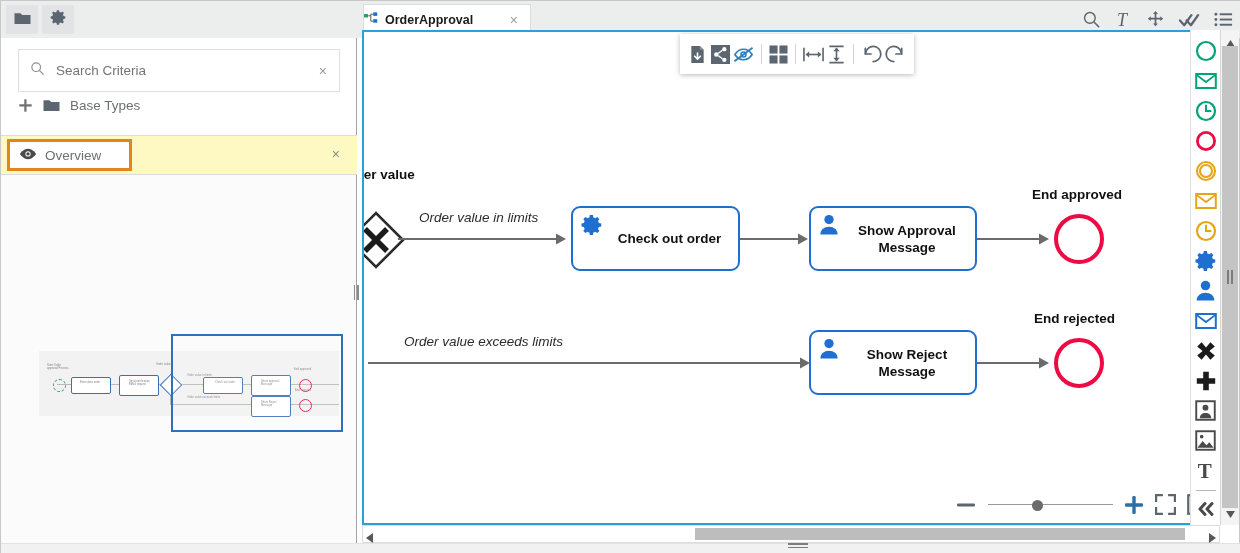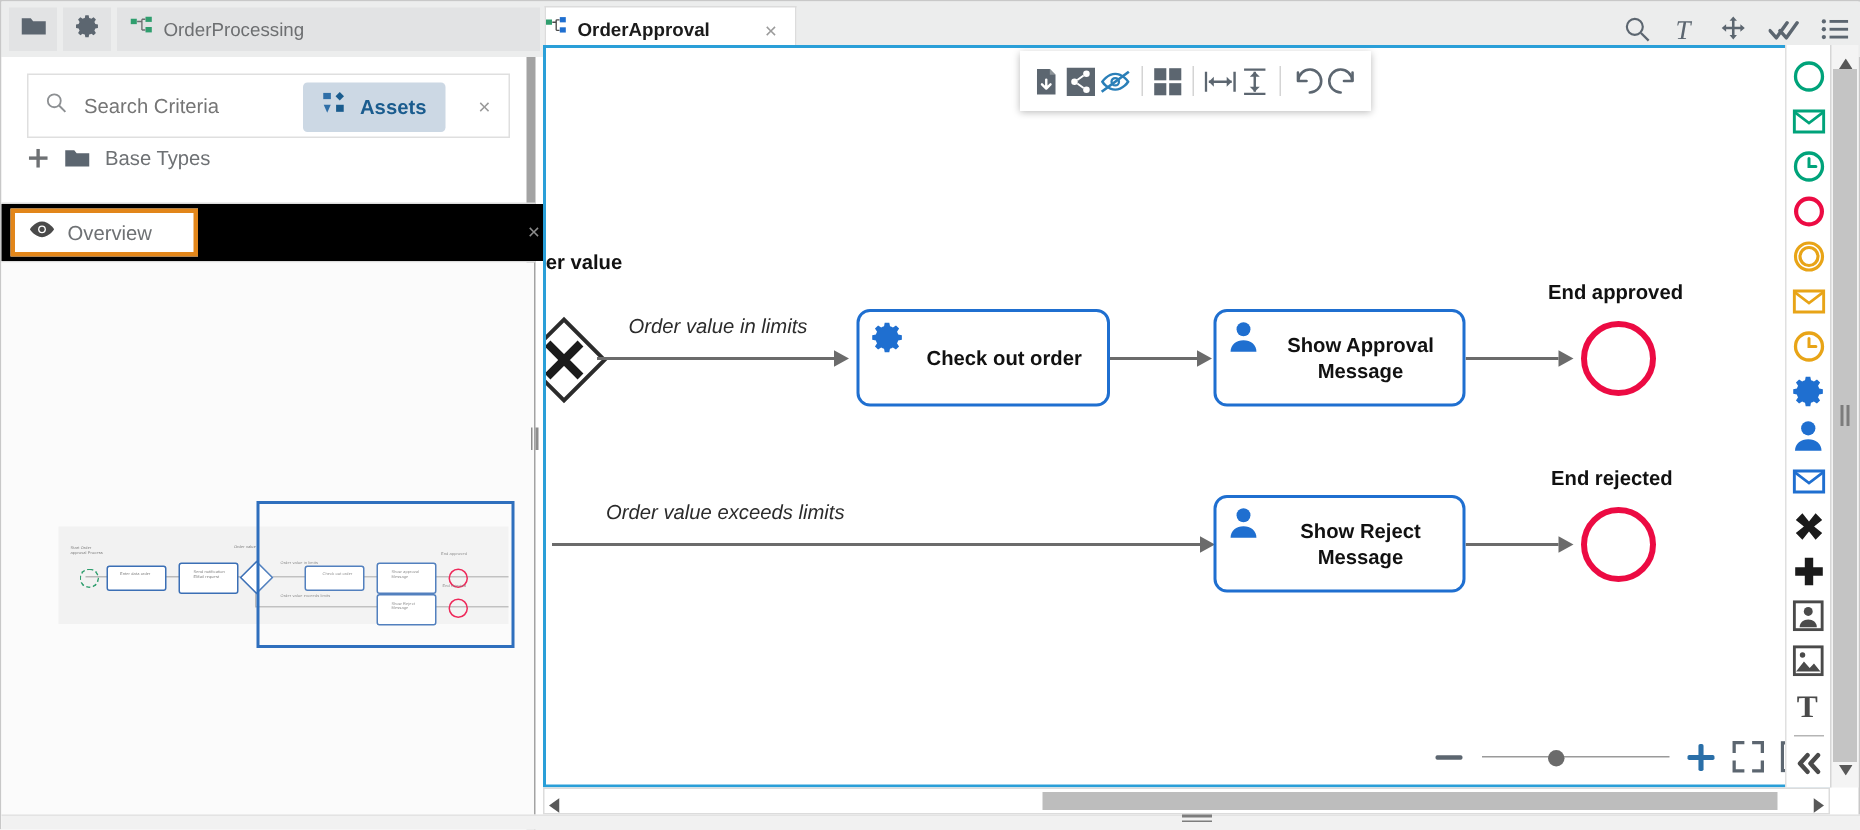--- a/index.html
+++ b/index.html
@@ -20,36 +20,36 @@
   .doc-tab{position:absolute;left:362px;top:3px;width:168px;height:31px;background:#fff;
            border-top:1px solid #dcdcdc;border-left:1px solid #dcdcdc;border-right:1px solid #dcdcdc;
            display:flex;align-items:center;gap:7px;box-sizing:border-box;cursor:pointer;}
   .doc-tab .lbl{font-size:12.5px;color:#1b1b1b;font-weight:bold;}
   .doc-tab .x{position:absolute;right:12px;top:7px;color:#9b9b9b;font-size:14px;cursor:pointer;}
   .top-icons{position:absolute;right:8px;top:2px;display:flex;align-items:center;gap:14px;height:32px;}
   .top-icons .ti{cursor:pointer;display:flex;align-items:center;justify-content:center;}
 
   
   .leftpanel{position:absolute;left:0;top:37px;width:356px;height:516px;background:#fff;
-             border-right:6px solid #a3a3a3;box-sizing:border-box;}
+             border-right:1px solid #a3a3a3;box-sizing:border-box;}
   .searchbox{position:absolute;left:17px;top:11px;width:322px;height:43px;border:1px solid #dfdfdf;
              background:#fff;box-sizing:border-box;display:flex;align-items:center;}
   .searchbox .mag{margin-left:11px;}
   .search-input{border:0;outline:0;font-size:13.5px;color:#6e7174;margin-left:9px;width:150px;
                 background:transparent;font-family:"Liberation Sans",sans-serif;}
   .assets-btn{position:absolute;left:183px;top:5px;height:33px;background:#ccd8e4;border-radius:3px;
               display:flex;align-items:center;gap:8px;padding:0 13px;cursor:pointer;}
   .assets-btn .lbl{font-size:13.5px;font-weight:bold;color:#1a5c8e;}
   .searchbox .clr{position:absolute;right:12px;color:#9a9a9a;font-size:14px;cursor:pointer;}
   .basetypes{position:absolute;left:17px;top:60px;width:322px;height:35px;display:flex;
              gap:10px;cursor:pointer;}
   .basetypes .lbl{font-size:13.5px;color:#6e7174;}
   .divider{position:absolute;left:0;top:97px;width:356px;height:1px;background:#dcdcdc;}
 
-  .ovhdr{position:absolute;left:0;top:98px;width:356px;height:38px;background:#000000;padding-left:20px;}
+  .ovhdr{position:absolute;left:0;top:98px;width:356px;height:38px;background:#fef9c3;}
   .ovbox{position:absolute;left:6px;top:3px;width:125px;height:32px;border:3px solid #e2861a;
          background:#fff;box-sizing:border-box;display:flex;align-items:center;gap:8px;padding-left:9px;cursor:pointer;}
   .ovbox .lbl{font-size:13.5px;color:#6e7174;}
   .ovx{position:absolute;right:17px;top:10px;color:#8b8b8b;font-size:14px;cursor:pointer;}
   .ovdiv{position:absolute;left:0;top:136px;width:356px;height:1px;background:#dcdcdc;}
   .ovcanvas{position:absolute;left:0;top:137px;width:355px;height:379px;background:#fbfbfb;}
 
   
   .mini{position:absolute;left:38px;top:176px;width:300px;height:65px;background:#f2f2f2;}
   .mini-vp{position:absolute;left:170px;top:159px;width:168px;height:94px;border:2px solid #2f6fbd;
@@ -131,31 +131,20 @@
       </span>
     </div>
     <div class="tb-btn b2">
       <span>
         <svg width="17" height="17" viewBox="0 0 20 20">
             <path fill="#5c6670" d="M10 6.4a3.6 3.6 0 100 7.2 3.6 3.6 0 000-7.2zm0 5.6a2 2 0 110-4 2 2 0 010 4z"></path>
             <path fill="#5c6670" d="M18 11.3v-2.6l-2.1-.4a6.2 6.2 0 00-.7-1.7l1.2-1.8-1.8-1.8-1.8 1.2a6.2 6.2 0 00-1.7-.7L10.7 1.4H8.1l-.4 2.1a6.2 6.2 0 00-1.7.7L4.2 3l-1.8 1.8 1.2 1.8a6.2 6.2 0 00-.7 1.7l-2.1.4v2.6l2.1.4c.15.6.4 1.17.7 1.7L2.4 15.2 4.2 17l1.8-1.2c.53.3 1.1.55 1.7.7l.4 2.1h2.6l.4-2.1c.6-.15 1.17-.4 1.7-.7l1.8 1.2 1.8-1.8-1.2-1.8c.3-.53.55-1.1.7-1.7l2.1-.4z"></path>
           </svg>
       </span>
     </div>
-    <div class="proj-tab">
-      <span>
-        <svg width="15" height="13" viewBox="0 0 15 13">
-          <rect x="0" y="1.5" width="4.2" height="3.6" fill="#2f9e6e"></rect>
-          <rect x="10" y="0" width="4.2" height="3.6" fill="#2f9e6e"></rect>
-          <rect x="10" y="7" width="4.2" height="3.6" fill="#2f9e6e"></rect>
-          <path d="M4.4 3.3h3.2M7.6 1.8v7.2M7.6 1.8h2.3M7.6 9h2.3" stroke="#6d6f71" stroke-width="0.9" fill="none"></path>
-        </svg>
-      </span>
-      <span class="lbl">OrderProcessing</span>
-    </div>
     <div class="doc-tab">
       <span>
         <svg width="14" height="13" viewBox="0 0 14 13">
           <rect x="0" y="2" width="4" height="3.5" fill="#2f9e6e"></rect>
           <rect x="9.2" y="0.4" width="4" height="3.5" fill="#1f6fd0"></rect>
           <rect x="9.2" y="7.2" width="4" height="3.5" fill="#1f6fd0"></rect>
           <path d="M4.2 3.8h2.6M6.8 2.2v7M6.8 2.2h2.2M6.8 9.2h2.2" stroke="#4a4a4a" stroke-width="0.9" fill="none"></path>
         </svg>
       </span>
       <span class="lbl">OrderApproval</span>
@@ -201,31 +190,20 @@
   <div class="leftpanel">
 
     <div class="searchbox">
       <span class="mag">
         <svg width="15" height="15" viewBox="0 0 16 16">
             <circle cx="6.6" cy="6.6" r="4.6" stroke="#8d9093" stroke-width="1.3" fill="none"></circle>
             <path d="M10 10l4.5 4.5" stroke="#8d9093" stroke-width="1.4"></path>
           </svg>
       </span>
       <input class="search-input" type="text" placeholder="Search Criteria" style="">
-      <div class="assets-btn">
-        <span>
-          <svg width="17" height="16" viewBox="0 0 18 17">
-            <rect x="0.5" y="1" width="5.4" height="4.4" fill="#2f6fa8"></rect>
-            <path d="M12.2 0.3l3 3-3 3-3-3z" fill="#1a5c8e"></path>
-            <rect x="9.6" y="9.4" width="5.4" height="5" fill="#1a5c8e"></rect>
-            <path d="M0.8 9.4h5L3.3 15z" fill="#2f6fa8"></path>
-          </svg>
-        </span>
-        <span class="lbl">Assets</span>
-      </div>
       <span class="clr">×</span>
     </div>
 
     <div class="basetypes">
       <span>
         <svg width="15" height="15" viewBox="0 0 16 16">
             <rect x="6.7" y="1.4" width="2.4" height="13.2" fill="#6e7174"></rect>
             <rect x="1.4" y="6.7" width="13.2" height="2.4" fill="#6e7174"></rect>
           </svg>
       </span>

